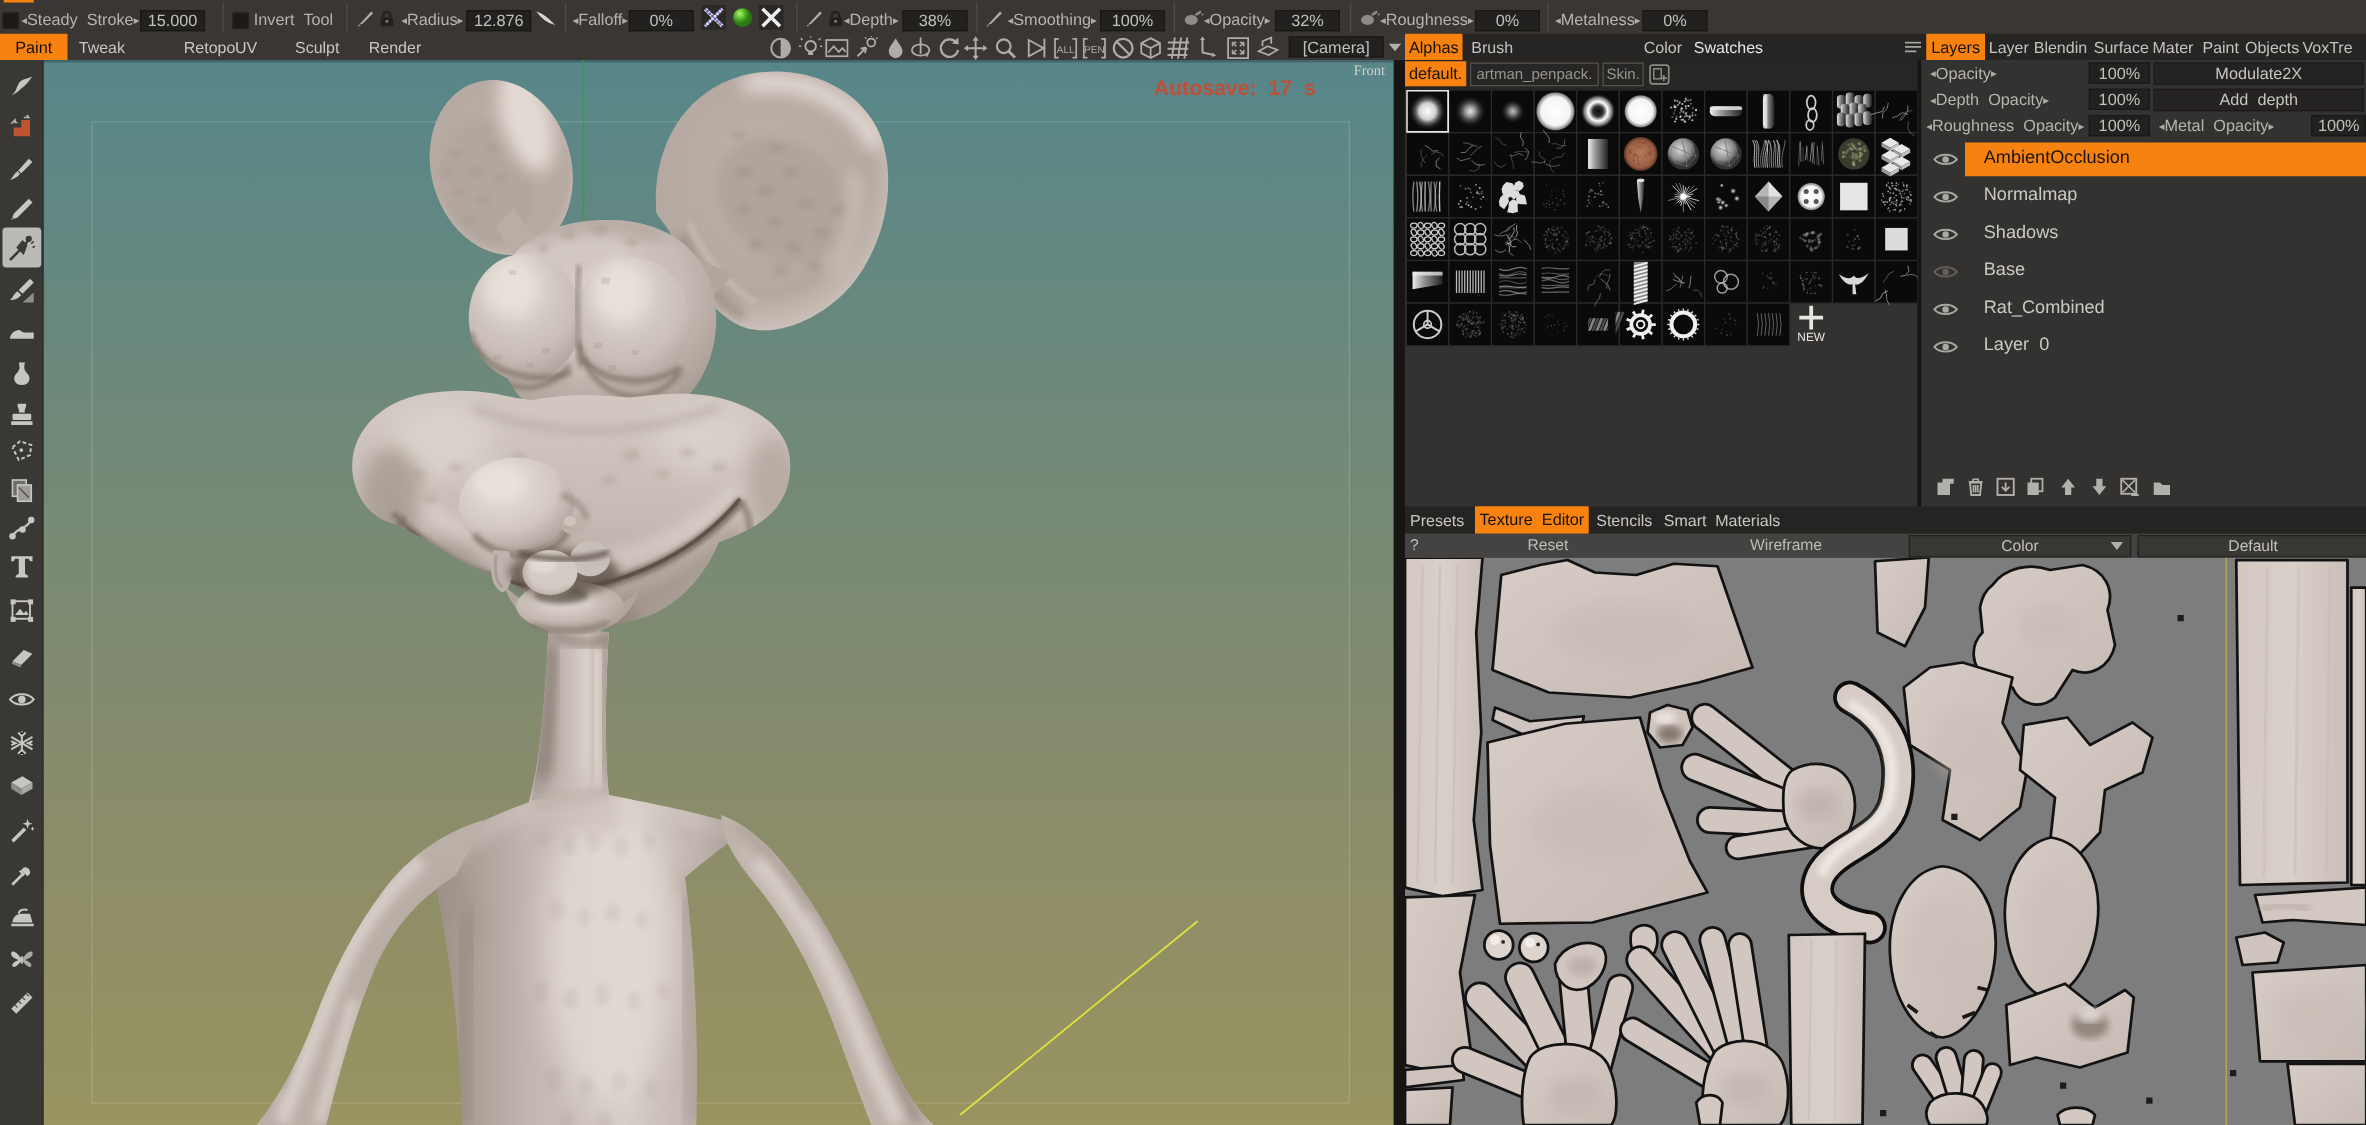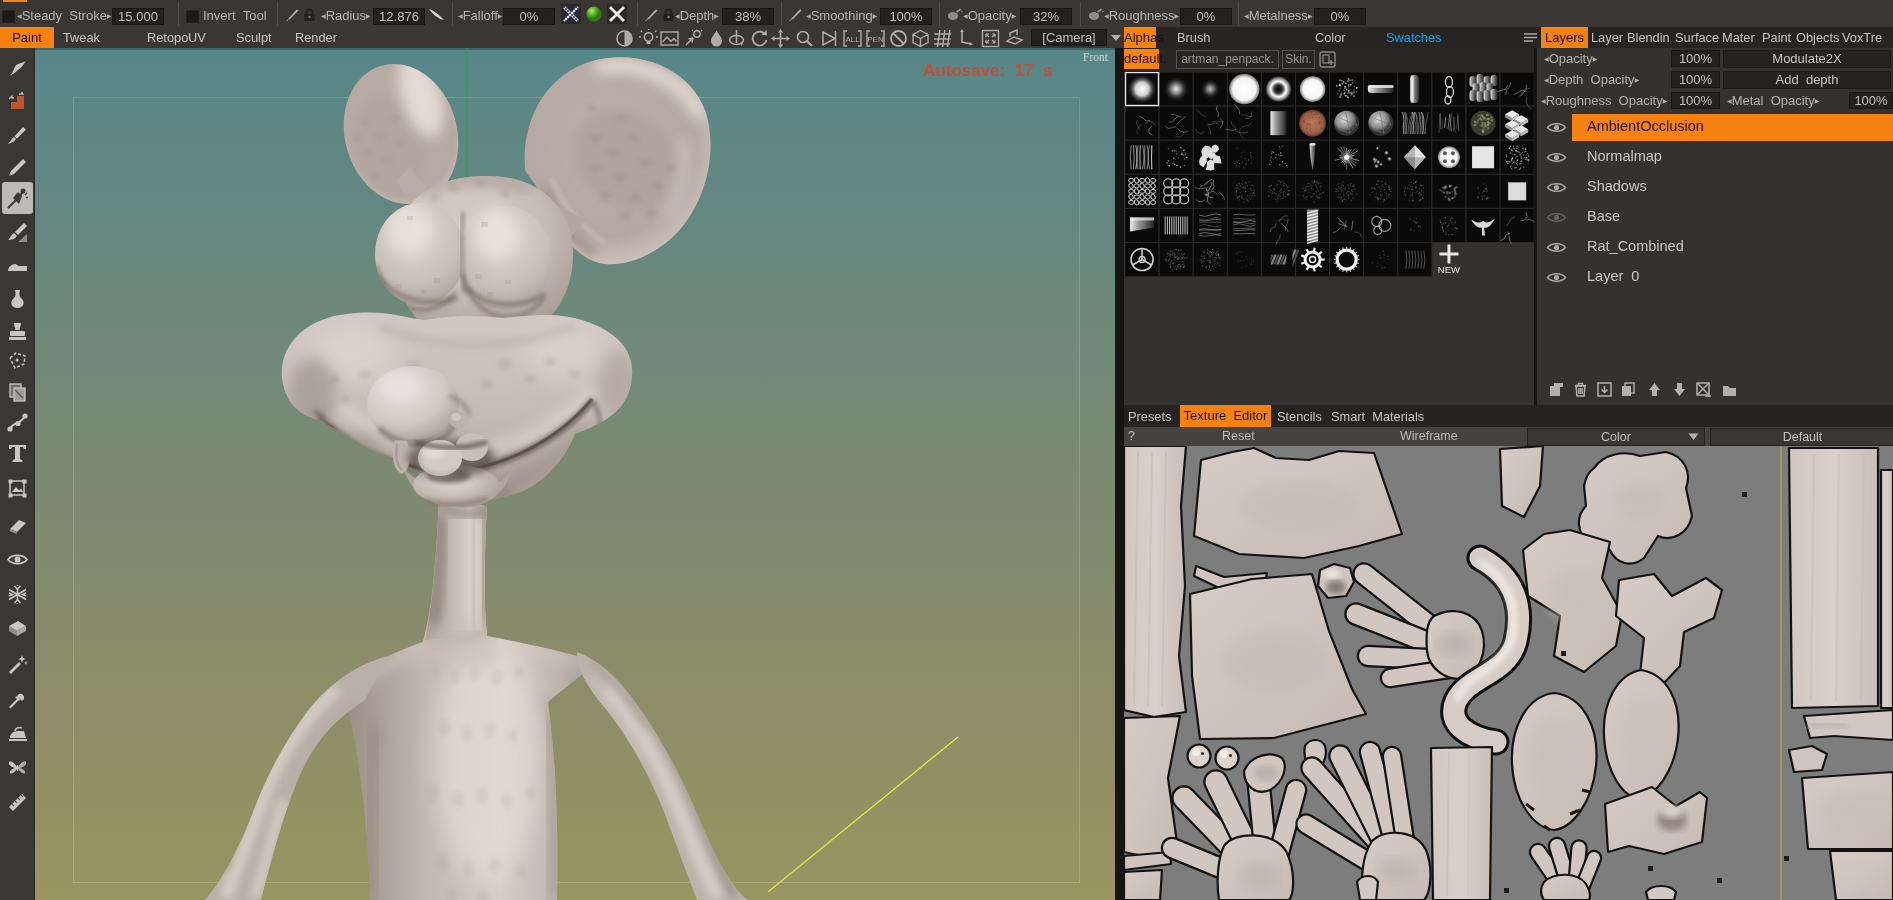--- a/index.html
+++ b/index.html
@@ -183,26 +183,26 @@
     </svg>
 <svg class="abs" style="left:1005px;top:29px;" width="19" height="19" viewBox="0 0 19 19">
       <path d="M2 12 L9 8 L17 11 L10 15 Z" fill="none" stroke="#aeaca9" stroke-width="1.4"></path>
       <path d="M5 8 V4 L12 1 V6" fill="none" stroke="#aeaca9" stroke-width="1.4"></path>
     </svg>
 <div class="vbox" style="left:1031px;top:29px;width:74px;height:15px;">[Camera]</div>
 <svg class="abs" style="left:1110px;top:34px;" width="12" height="8" viewBox="0 0 12 8">
       <path d="M1 1 L6 7 L11 1 Z" fill="#b0aeab"></path>
     </svg>
 <div class="abs" style="left:1124px;top:27px;width:769px;height:21px;background:#272524;"></div>
-<div class="otab" style="left:1124px;top:27px;width:32px;height:21px;line-height:21px;">Alphas</div>
+<div class="otab" style="left:1124px;top:27px;width:46px;height:21px;line-height:21px;">Alphas</div>
 <div class="menu" style="left:1177px;top:27px;color:#c5c3c0;">Brush</div>
 <div class="menu" style="left:1214px;top:27px;color:#c5c3c0;margin-top:24px;">Options</div>
 <div class="menu" style="left:1271px;top:27px;color:#c5c3c0;margin-top:20px;">Strips</div>
 <div class="menu" style="left:1315px;top:27px;color:#c5c3c0;">Color</div>
-<div class="menu" style="left:1355px;top:27px;color:#0ea5e9;margin-left:31px;">Swatches</div>
+<div class="menu" style="left:1355px;top:27px;color:#e5e5e5;">Swatches</div>
 <svg class="abs" style="left:1524px;top:33px;" width="13" height="10" viewBox="0 0 13 10">
       <path d="M0 1 h13 M0 4.5 h13 M0 8 h9" stroke="#a8a6a3" stroke-width="1.4"></path>
     </svg>
 <div class="otab" style="left:1541px;top:27px;width:47px;height:21px;line-height:21px;">Layers</div>
 <div class="menu" style="left:1591px;top:27px;color:#c5c3c0;">Layer</div>
 <div class="menu" style="left:1627px;top:27px;color:#c5c3c0;">Blendin</div>
 <div class="menu" style="left:1675px;top:27px;color:#c5c3c0;">Surface</div>
 <div class="menu" style="left:1722px;top:27px;color:#c5c3c0;">Mater</div>
 <div class="menu" style="left:1762px;top:27px;color:#c5c3c0;">Paint</div>
 <div class="menu" style="left:1796px;top:27px;color:#c5c3c0;">Objects</div>
@@ -617,21 +617,21 @@
 <ellipse cx="414" cy="428" rx="22" ry="7" fill="#4a4239" filter="url(#b2)" opacity="0.6"></ellipse>
 <ellipse cx="405" cy="410" rx="22" ry="18" fill="#d3cac3"></ellipse>
 <path d="M386,402 A22,18 0 0 0 422,422" stroke="#9d9188" stroke-width="3" fill="none" opacity="0.6" filter="url(#b2)"></path>
 <ellipse cx="399" cy="403" rx="11" ry="8" fill="#e4dcd5" filter="url(#b2)" opacity="0.9"></ellipse>
 <path d="M380,394 C404,401 430,401 452,394" stroke="#564c42" stroke-width="4" fill="none" filter="url(#b2)" opacity="0.9"></path>
 <line x1="733" y1="844" x2="923" y2="689" stroke="#e2e23e" stroke-width="1.4"></line>
 </svg>
 <div class="abs" style="left:1115px;top:48px;width:9px;height:852px;background:#161514;"></div>
 <div class="abs" style="left:1124px;top:48px;width:410px;height:357px;background:#343231;"></div>
 <div class="abs" style="left:1124px;top:48px;width:410px;height:24px;background:#282625;"></div>
-<div class="otab" style="left:1124px;top:49px;width:35px;height:20px;line-height:20px;font-size:13px;">default.</div>
+<div class="otab" style="left:1124px;top:49px;width:49px;height:20px;line-height:20px;font-size:13px;">default.</div>
 <div class="abs" style="left:1176px;top:50px;width:101px;height:17px;border:1px solid #55534f;color:#979592;font-size:12px;text-align:center;line-height:17px;">artman_penpack.</div>
 <div class="abs" style="left:1282px;top:50px;width:31px;height:17px;border:1px solid #55534f;color:#979592;font-size:12px;text-align:center;line-height:17px;">Skin.</div>
 <svg class="abs" style="left:1319px;top:51px;" width="17" height="17" viewBox="0 0 17 17">
 <rect x="1" y="1" width="15" height="15" rx="2" fill="none" stroke="#8a8885" stroke-width="1.4"></rect>
 <rect x="4" y="4" width="6" height="8" fill="none" stroke="#8a8885" stroke-width="1.2"></rect>
 <path d="M12 9 v5 M9.5 11.5 h5" stroke="#8a8885" stroke-width="1.4"></path>
     </svg>
 <svg class="abs" style="left:1125px;top:72px;" width="410" height="206" viewBox="0 0 410 206">
       <defs>
         <radialGradient id="soft">

